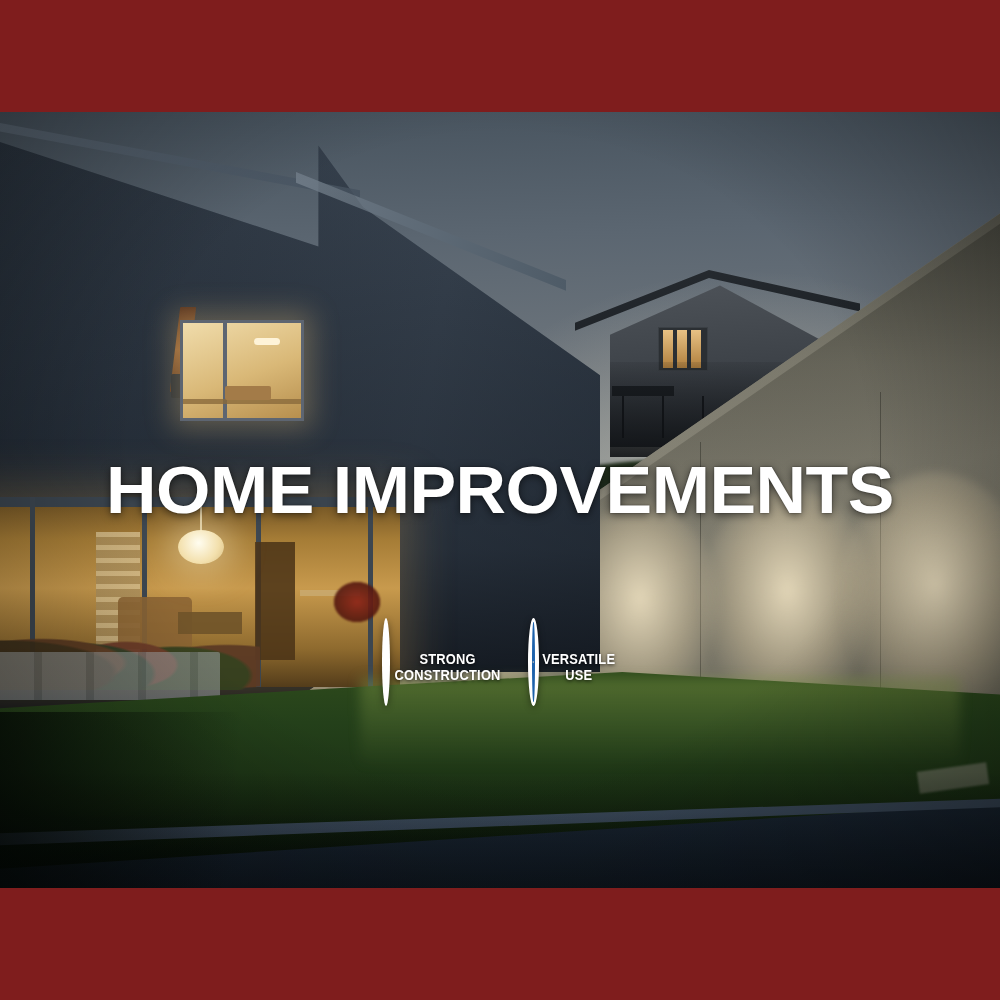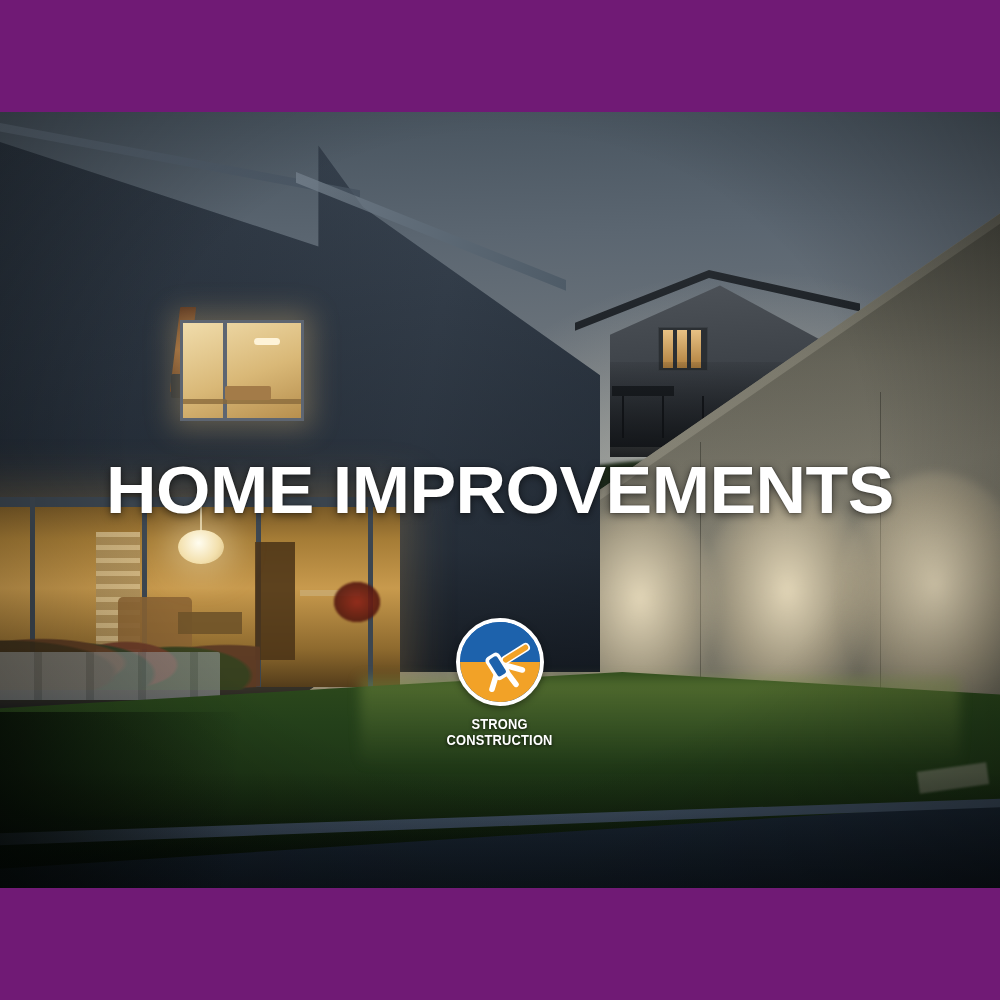--- a/index.html
+++ b/index.html
@@ -1,18 +1,18 @@
 <!DOCTYPE html>
 <html><head>
 <meta charset="utf-8">
 <style>
   html,body{margin:0;padding:0;background:#ffffff;}
   body{width:1000px;height:1000px;overflow:hidden;font-family:"Liberation Sans",sans-serif;}
 
-  #stage{position:relative;width:1000px;height:1000px;background:#701a75;}
+  #stage{position:relative;width:1000px;height:1000px;background:#7f1d1d;}
 
   
   #photo{
     position:absolute;left:0;top:112px;width:1000px;height:776px;
     overflow:hidden;background:#12171c;
   }
 
   
   .sky{
     position:absolute;left:0;top:0;width:1000px;height:470px;
@@ -238,21 +238,21 @@
     text-shadow:0 2px 8px rgba(0,0,0,.55),0 0 2px rgba(0,0,0,.5);
     white-space:nowrap;
     z-index:20;
   }
 
   
   #features{
     position:absolute;left:0;top:618px;width:1000px;height:170px;z-index:20;
     display:flex;justify-content:center;align-items:flex-start;gap:56px;
   }
-  .feature{width:90px;display:flex;flex-direction:column;align-items:center;}
+  .feature{width:90px;display:flex;flex-direction:row;align-items:center;}
   .badge{
     width:88px;height:88px;border-radius:50%;
     background:#1d62ac;border:4px solid #ffffff;
     box-sizing:border-box;position:relative;overflow:hidden;
     box-shadow:0 2px 7px rgba(0,0,0,.45);
   }
   .badge svg{position:absolute;left:0;top:0;width:100%;height:100%;display:block;}
   .flabel{
     margin-top:11px;text-align:center;color:#ffffff;
     font-family:"Liberation Sans",sans-serif;
@@ -367,15 +367,38 @@
           </g>
         </svg>
       </div>
       <div class="flabel">STRONG
 CONSTRUCTION</div>
     </div>
 
 
 
 
+    <div class="feature">
+      <div class="badge">
+        <svg viewBox="0 0 100 100" aria-hidden="true">
+
+          <g transform="rotate(45 50 50)">
+            <rect x="46" y="12" width="9" height="30" rx="2" fill="#ffffff"></rect>
+            <rect x="44" y="42" width="13" height="7" rx="2" fill="#ffffff"></rect>
+            <rect x="43" y="49" width="15" height="34" rx="5" fill="#ffffff"></rect>
+            <rect x="45.5" y="51.5" width="10" height="29" rx="4" fill="#f2a227"></rect>
+          </g>
+
+          <g transform="rotate(-45 50 50)">
+            <rect x="44" y="38" width="12" height="46" rx="5" fill="#ffffff"></rect>
+            <rect x="46.5" y="41" width="7" height="41" rx="3.5" fill="#f2a227"></rect>
+            <path d="M50 12 A17 17 0 1 1 50 46 A17 17 0 1 1 50 12 Z" fill="none"></path>
+            <path d="M37 16 L37 28 L45 33 L45 44 L55 44 L55 33 L63 28 L63 16 L55 22 L55 27 L45 27 L45 22 Z" fill="#ffffff"></path>
+            <path d="M40 19 L40 26.5 L48 31.5 L48 41 L52 41 L52 31.5 L60 26.5 L60 19 L54 23.5 L54 30 L46 30 L46 23.5 Z" fill="#f2a227"></path>
+          </g>
+        </svg>
+      </div>
+      <div class="flabel">VERSATILE
+USE</div>
+    </div>
 
   </div>
 </div>
 
 </body></html>

